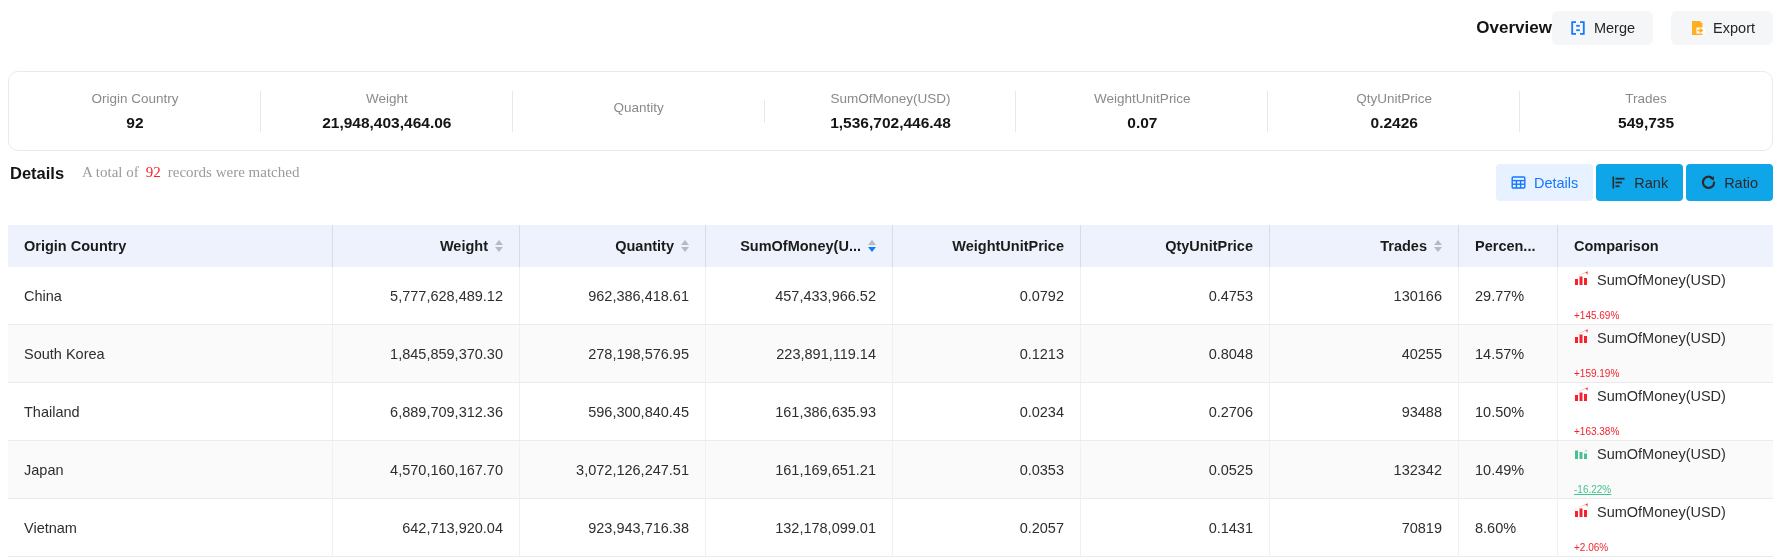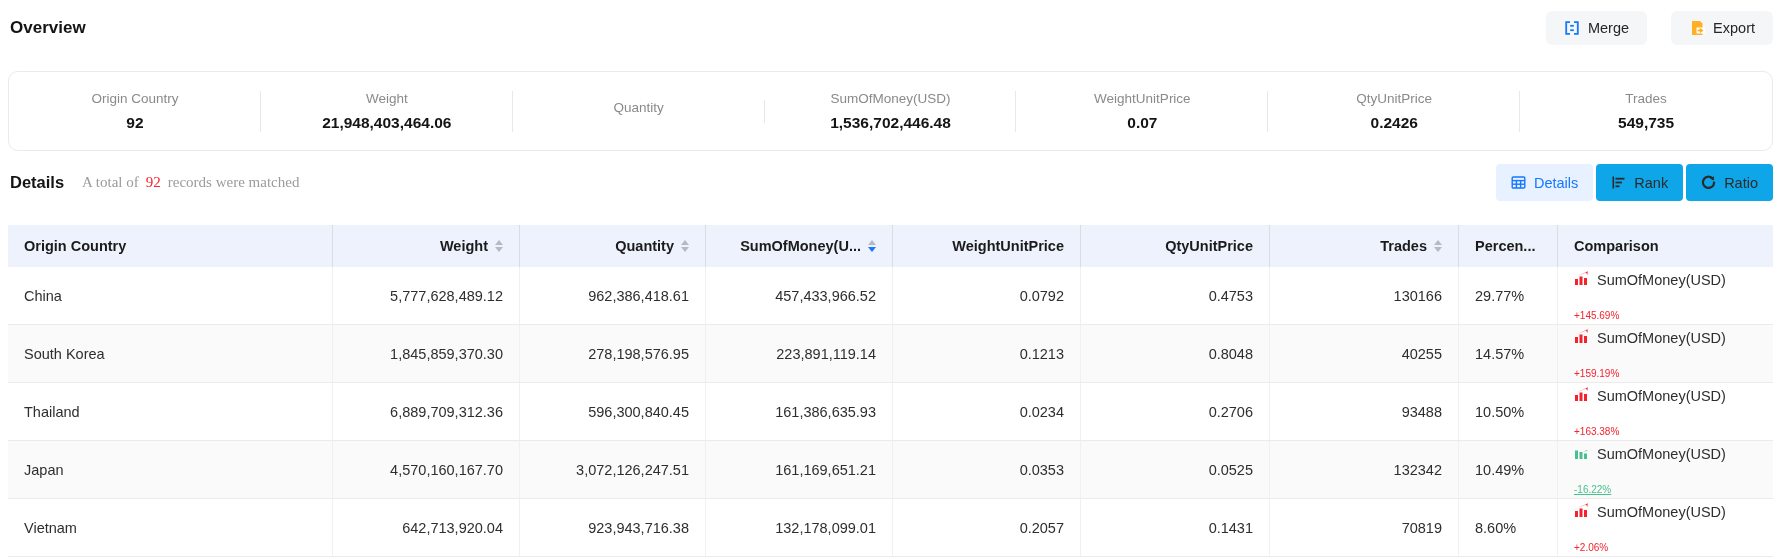--- a/index.html
+++ b/index.html
@@ -1,37 +1,37 @@
 <!DOCTYPE html>
 <html><head>
 <meta charset="utf-8">
 <style>
   * { margin:0; padding:0; box-sizing:border-box; }
   body { background:#fff; font-family:"Liberation Sans","DejaVu Sans",sans-serif; }
   .canvas { width:1779px; height:559px; background:#fff; position:relative; overflow:hidden; padding:0 6px 0 8px; }
 
   
-  .topbar { display:flex; justify-content:space-between; align-items:center; margin-top:10px; height:36px; }
+  .topbar { display:flex; justify-content:flex-end; align-items:center; margin-top:10px; height:36px; }
   .page-title { font-size:17px; font-weight:bold; color:#141414; padding-left:2px; }
-  .topbar-actions { display:flex; gap:24px; }
+  .topbar-actions { display:flex; gap:18px; }
   .tool-btn { display:flex; align-items:center; gap:8px; height:34px; padding:0 18px;
               background:#f5f6f8; border:none; border-radius:6px; font-size:14.5px; color:#262626;
               font-family:inherit; cursor:pointer; }
   .tool-btn svg { display:block; }
 
   
   .overview-panel { margin-top:25px; height:80px; border:1px solid #e9eaec; border-radius:10px;
                     display:flex; align-items:center; background:#fff; }
   .stat { flex:1; text-align:center; position:relative; padding:6px 0; }
   .stat:not(:last-child)::after { content:""; position:absolute; right:0; top:6px; bottom:6px; width:1px; background:#e7e8ea; }
   .stat-label { font-size:13.5px; color:#8a8a8a; margin-bottom:8px; }
   .stat-value { font-size:15.5px; font-weight:bold; color:#141414; }
 
   
-  .details-bar { margin-top:13px; height:37px; display:flex; align-items:center; }
+  .details-bar { margin-top:13px; height:37px; display:flex; align-items:flex-start; }
   .details-title { font-size:16.5px; font-weight:bold; color:#141414; padding-left:2px; }
   .details-summary { margin-left:18px; font-size:15px; color:#9b9b9b;font-family:Liberation Serif, serif; }
   .details-summary .count { color:#f5222d; margin:0 7px; }
   .view-tabs { margin-left:auto; display:flex; gap:3px; }
   .view-tab { display:flex; align-items:center; gap:8px; height:37px; padding:0 15px;
               background:#0ea5e9; border:none; border-radius:4px; font-size:14.5px; color:#2b2b2b;
               font-family:inherit; cursor:pointer; }
   .view-tab.active { background:#e7f1ff; color:#1677ff; }
   .view-tab svg { display:block; }
 

